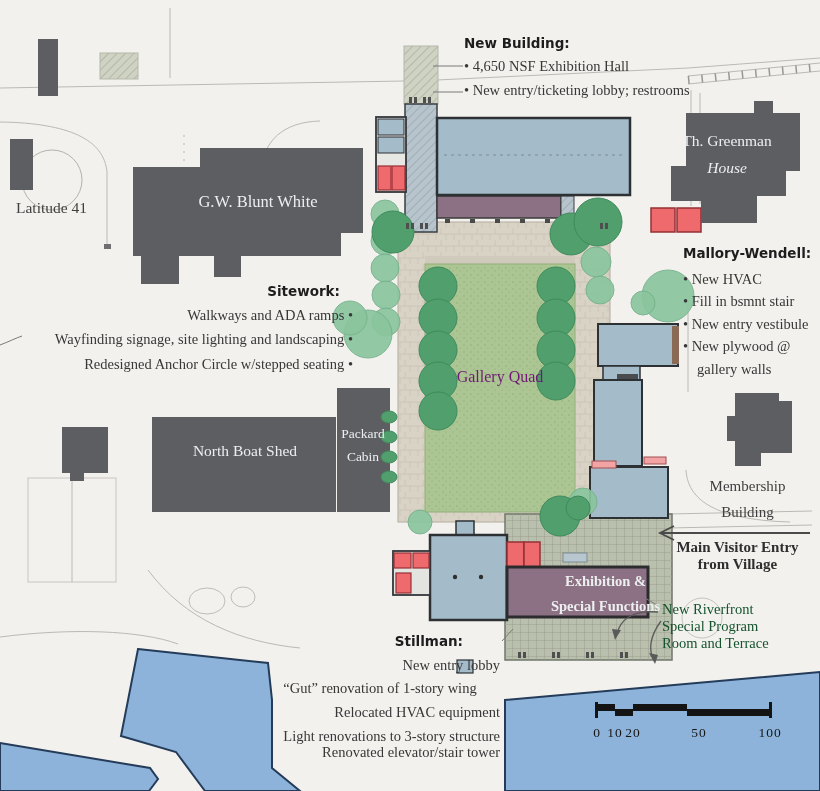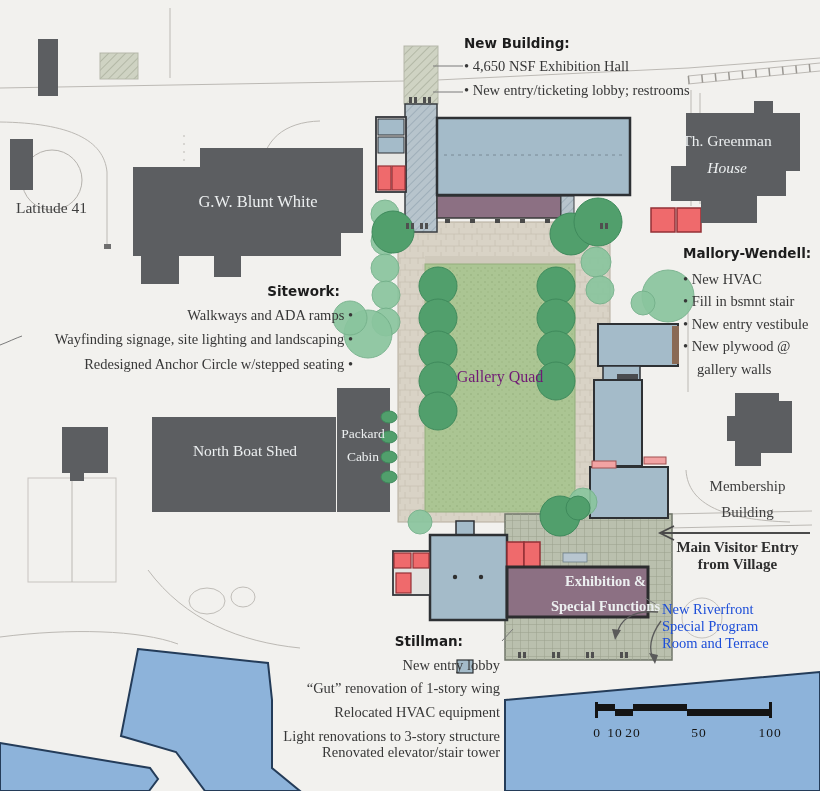--- a/index.html
+++ b/index.html
@@ -274,32 +274,32 @@
   <span class="rowline hdg">Mallory-Wendell:</span>
   <span class="rowline body mw-item" style="margin-top:6px;">• New HVAC</span>
   <span class="rowline body mw-item">• Fill in bsmnt stair</span>
   <span class="rowline body mw-item">• New entry vestibule</span>
   <span class="rowline body mw-item">• New plywood @ gallery walls</span>
 </div>
 
 <div class="lbl right" style="left:260px;top:634px;width:240px;">
   <span class="rowline hdg" style="padding-right:37px;">Stillman:</span>
   <span class="rowline body" style="margin-top:7px;">New entry lobby</span>
-  <span class="rowline body" style="margin-top:7px;">“Gut” renovation of 1-story wing</span>
+  <span class="rowline body" style="margin-top:7px;text-align:center;">“Gut” renovation of 1-story wing</span>
   <span class="rowline body" style="margin-top:7px;">Relocated HVAC equipment</span>
   <span class="rowline body" style="margin-top:7px;">Light renovations to 3-story structure</span>
   <span class="rowline body" style="margin-top:0;">Renovated elevator/stair tower</span>
 </div>
 
 <div class="lbl" style="left:660px;top:539px;width:155px;text-align:center;font-weight:bold;font-size:15px;color:#2e2e2e;">
   <span class="rowline">Main Visitor Entry</span>
   <span class="rowline">from Village</span>
 </div>
 
-<div class="lbl" style="left:662px;top:601px;font-size:14.5px;color:#1d4ed8;line-height:1.18;">
+<div class="lbl" style="left:662px;top:601px;font-size:14.5px;color:#14532d;line-height:1.18;">
   <span class="rowline">New Riverfront</span>
   <span class="rowline">Special Program</span>
   <span class="rowline">Room and Terrace</span>
 </div>
 
 <div class="lbl" style="left:16px;top:199px;font-size:15.5px;color:#3f3f3f;">Latitude 41</div>
 
 <div class="lbl bldlbl" style="left:158px;top:193px;width:200px;font-size:16.5px;">G.W. Blunt White</div>
 
 <div class="lbl bldlbl" style="left:662px;top:132px;width:130px;font-size:15.5px;">

